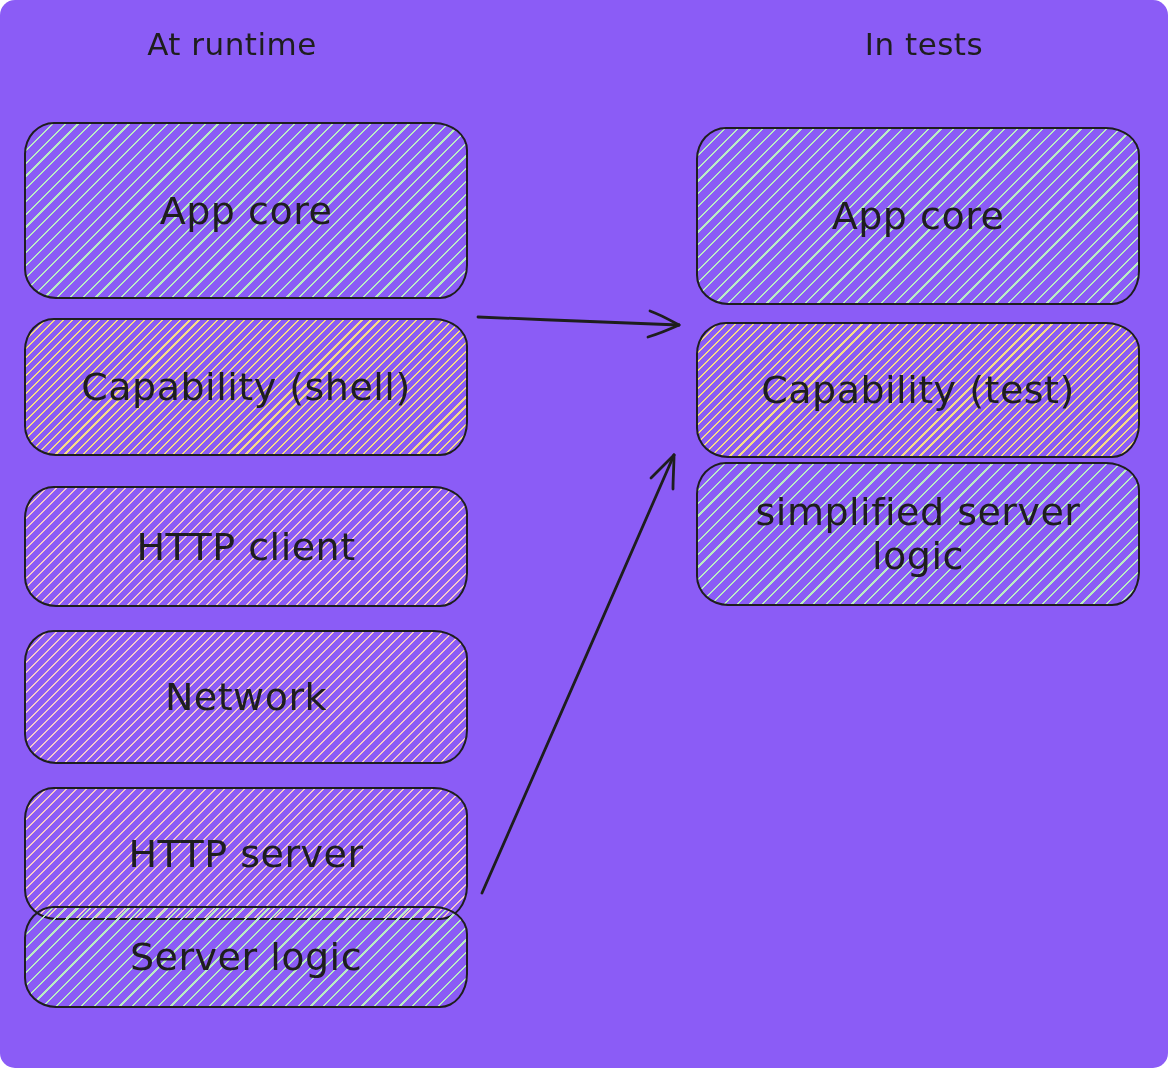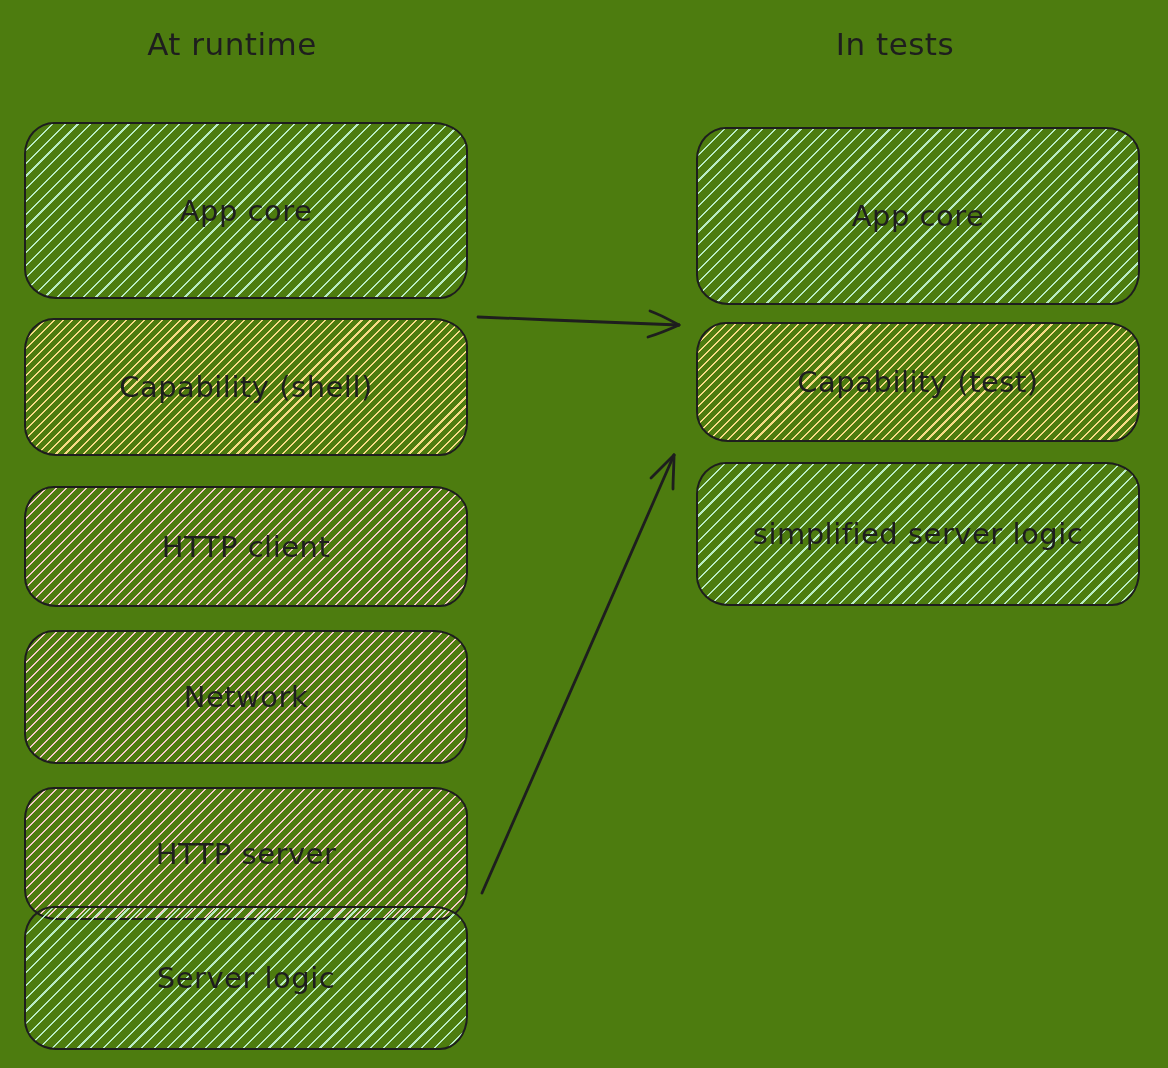--- a/index.html
+++ b/index.html
@@ -4,51 +4,53 @@
 <style>
   html, body {
     margin: 0;
     padding: 0;
     background: #ffffff;
   }
   .canvas {
     position: relative;
     width: 1168px;
     height: 1068px;
-    background: #4d7c0f;
+    background: #8b5cf6;
     font-family: "DejaVu Sans", sans-serif;
     color: #1e1e1e;
     overflow: hidden;
+    border-radius: 15px;
   }
   .col-title {
     position: absolute;
     top: 26px;
     width: 360px;
     text-align: center;
     font-size: 31px;
     letter-spacing: 0.5px;
     color: #1e1e1e;
   }
   .col-title.left  { left: 52px; }
-  .col-title.right { left: 715px; }
+  .col-title.right { left: 744px; }
 
   .node {
     position: absolute;
     width: 444px;
     box-sizing: border-box;
     border: 2.6px solid #1e1e1e;
     border-radius: 30px 34px 28px 32px / 32px 28px 34px 30px;
     display: flex;
     align-items: center;
     justify-content: center;
   }
   .node .label {
-    font-size: 29px;
+    font-size: 38px;
     letter-spacing: 0.5px;
     color: #1e1e1e;
+    text-align: center;
     padding: 0 12px;
   }
   
   .fill-green {
     background-image: repeating-linear-gradient(
       135deg,
       #b9ecc3 0, #b9ecc3 1.6px,
       transparent 1.6px, transparent 9px);
   }
   .fill-yellow {
@@ -97,29 +99,29 @@
   </div>
 
   <div class="node left-col fill-red" style="top:759px; height:133px;">
     <span class="label">HTTP server</span>
   </div>
 
   <div class="node left-col fill-red" style="top:602px; height:134px;">
     <span class="label">Network</span>
   </div>
 
-  <div class="node left-col fill-green" style="top:906px; height:144px;">
+  <div class="node left-col fill-green" style="top:906px; height:102px;">
     <span class="label">Server logic</span>
   </div>
 
   <div class="node right-col fill-green" style="top:127px; height:178px;">
     <span class="label">App core</span>
   </div>
 
-  <div class="node right-col fill-yellow" style="top:322px; height:120px;">
+  <div class="node right-col fill-yellow" style="top:322px; height:136px;">
     <span class="label">Capability (test)</span>
   </div>
 
   <div class="node right-col fill-green" style="top:462px; height:144px;">
     <span class="label">simplified server logic</span>
   </div>
 
   <svg class="arrows" viewBox="0 0 1168 1068">
 
     <g stroke="#1e1e1e" stroke-width="2.8" fill="none" stroke-linecap="round" stroke-linejoin="round">

